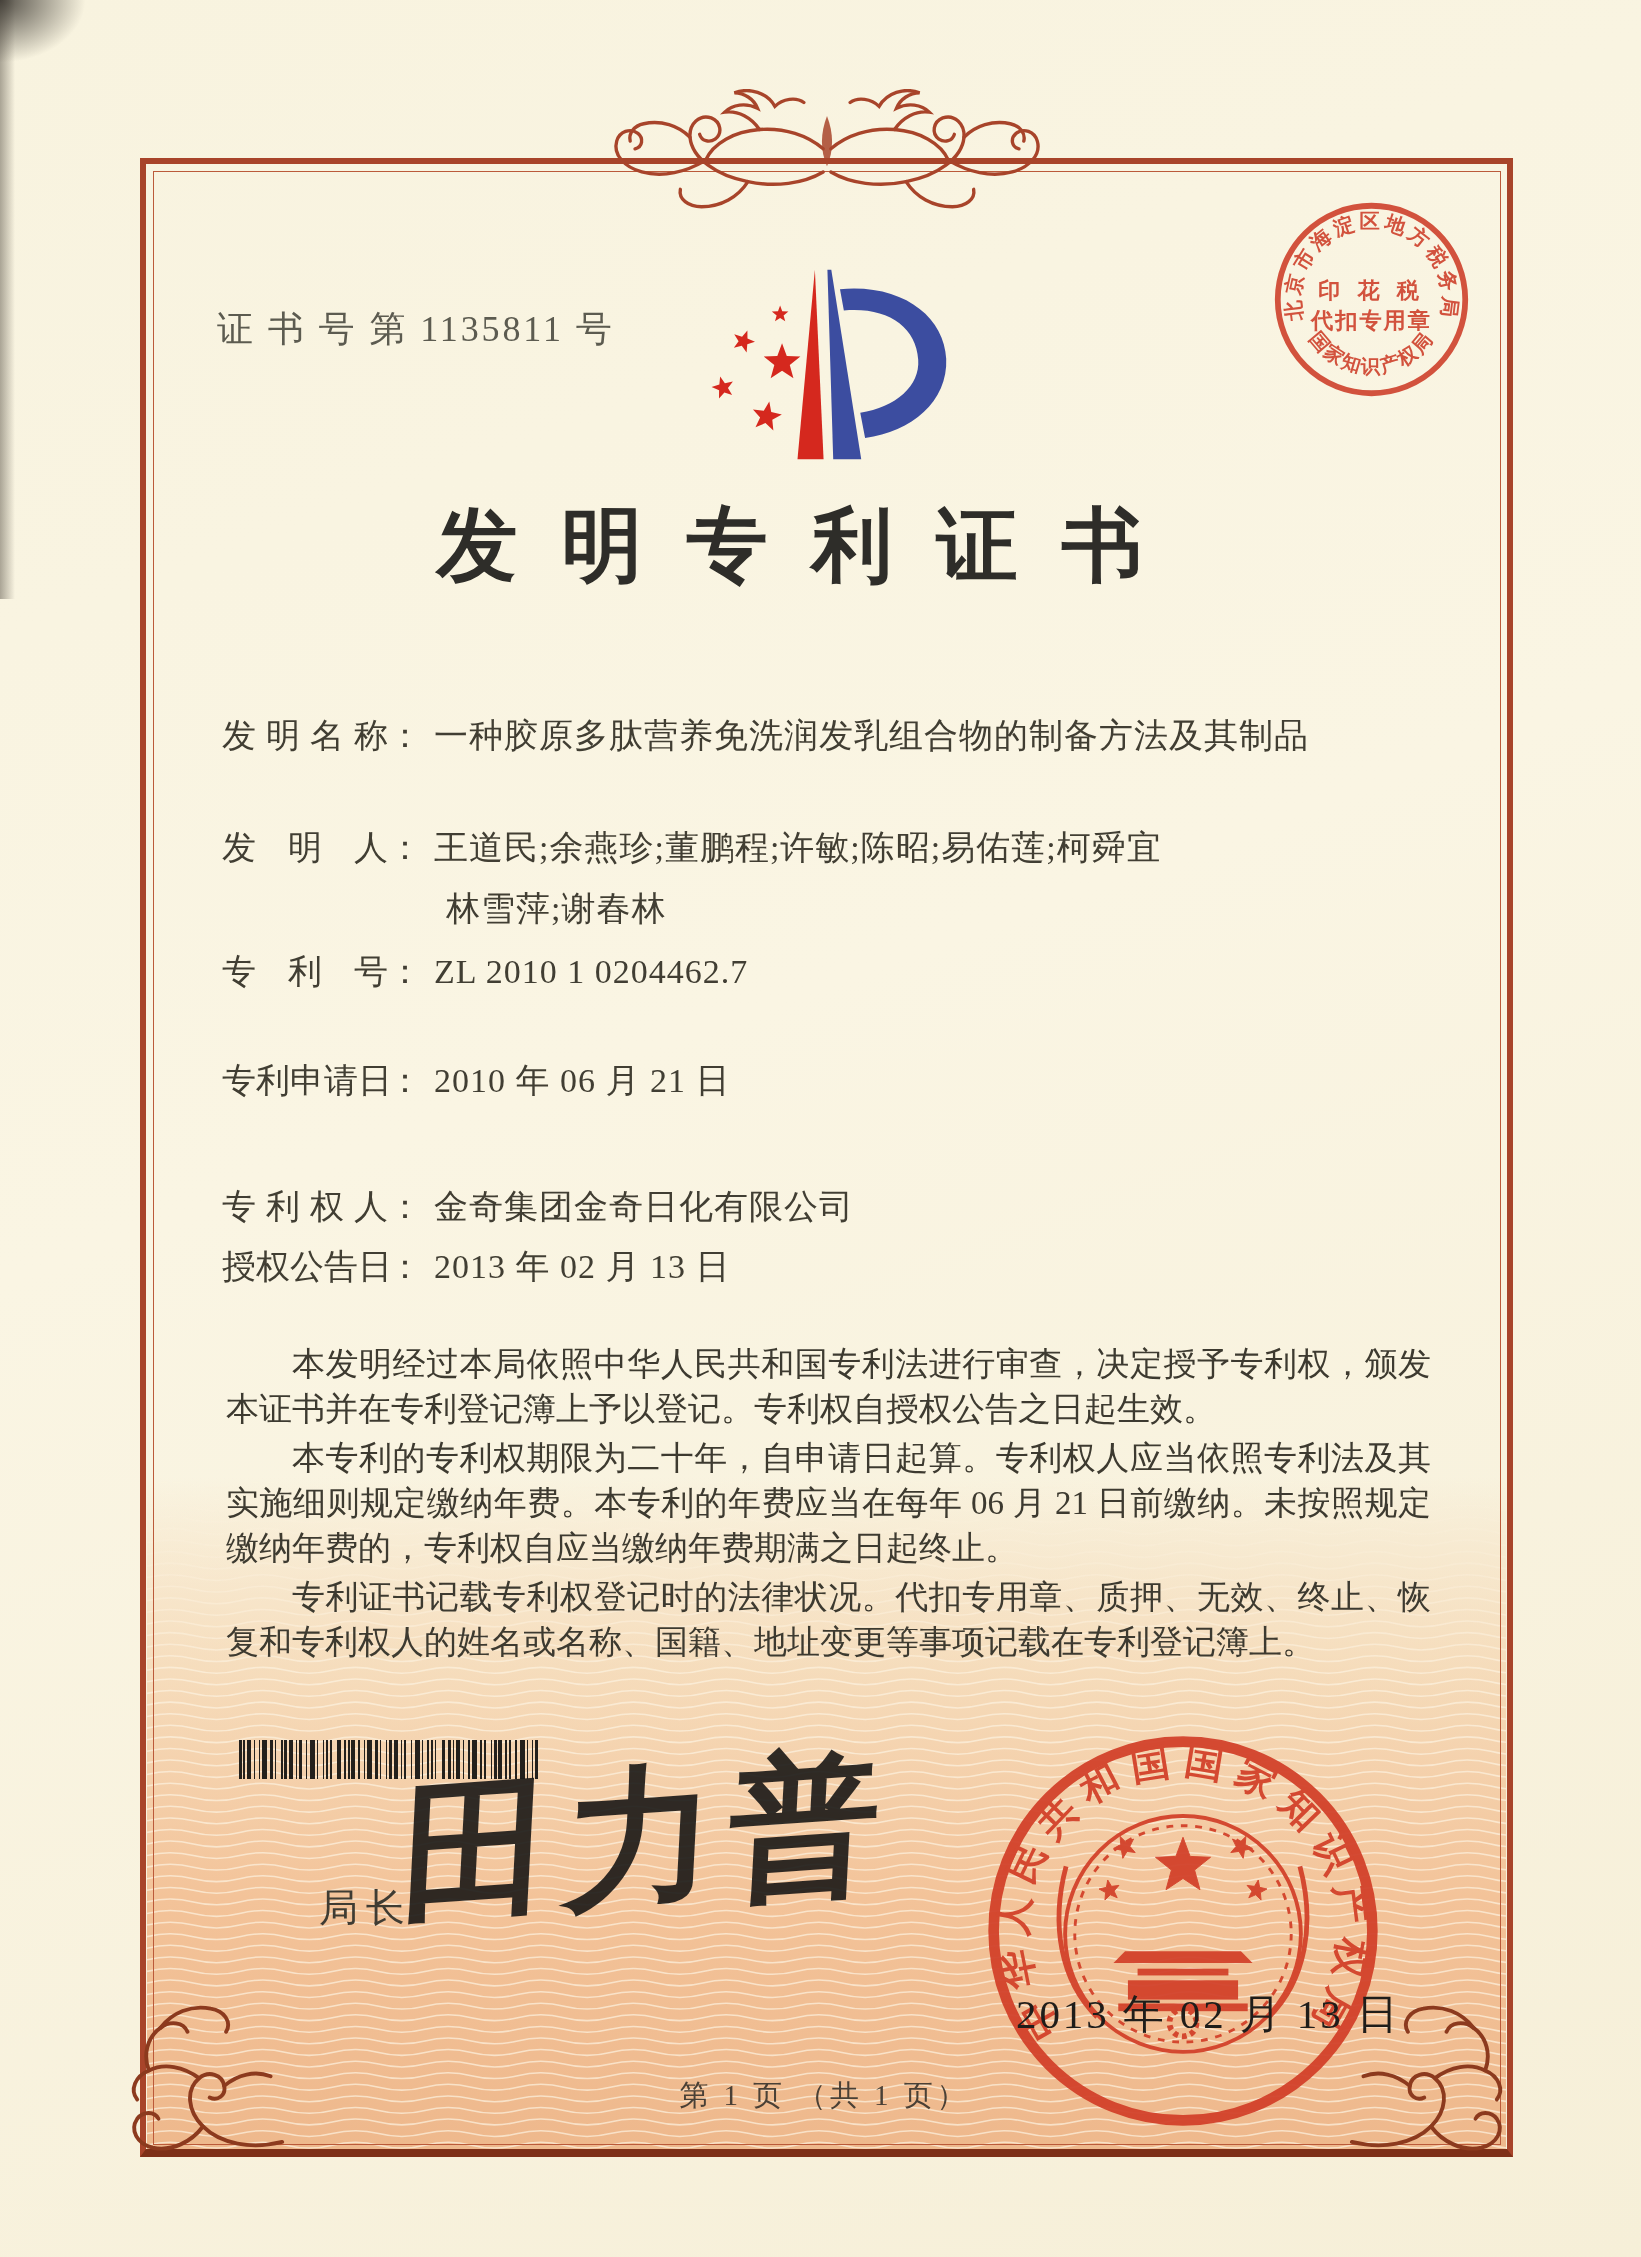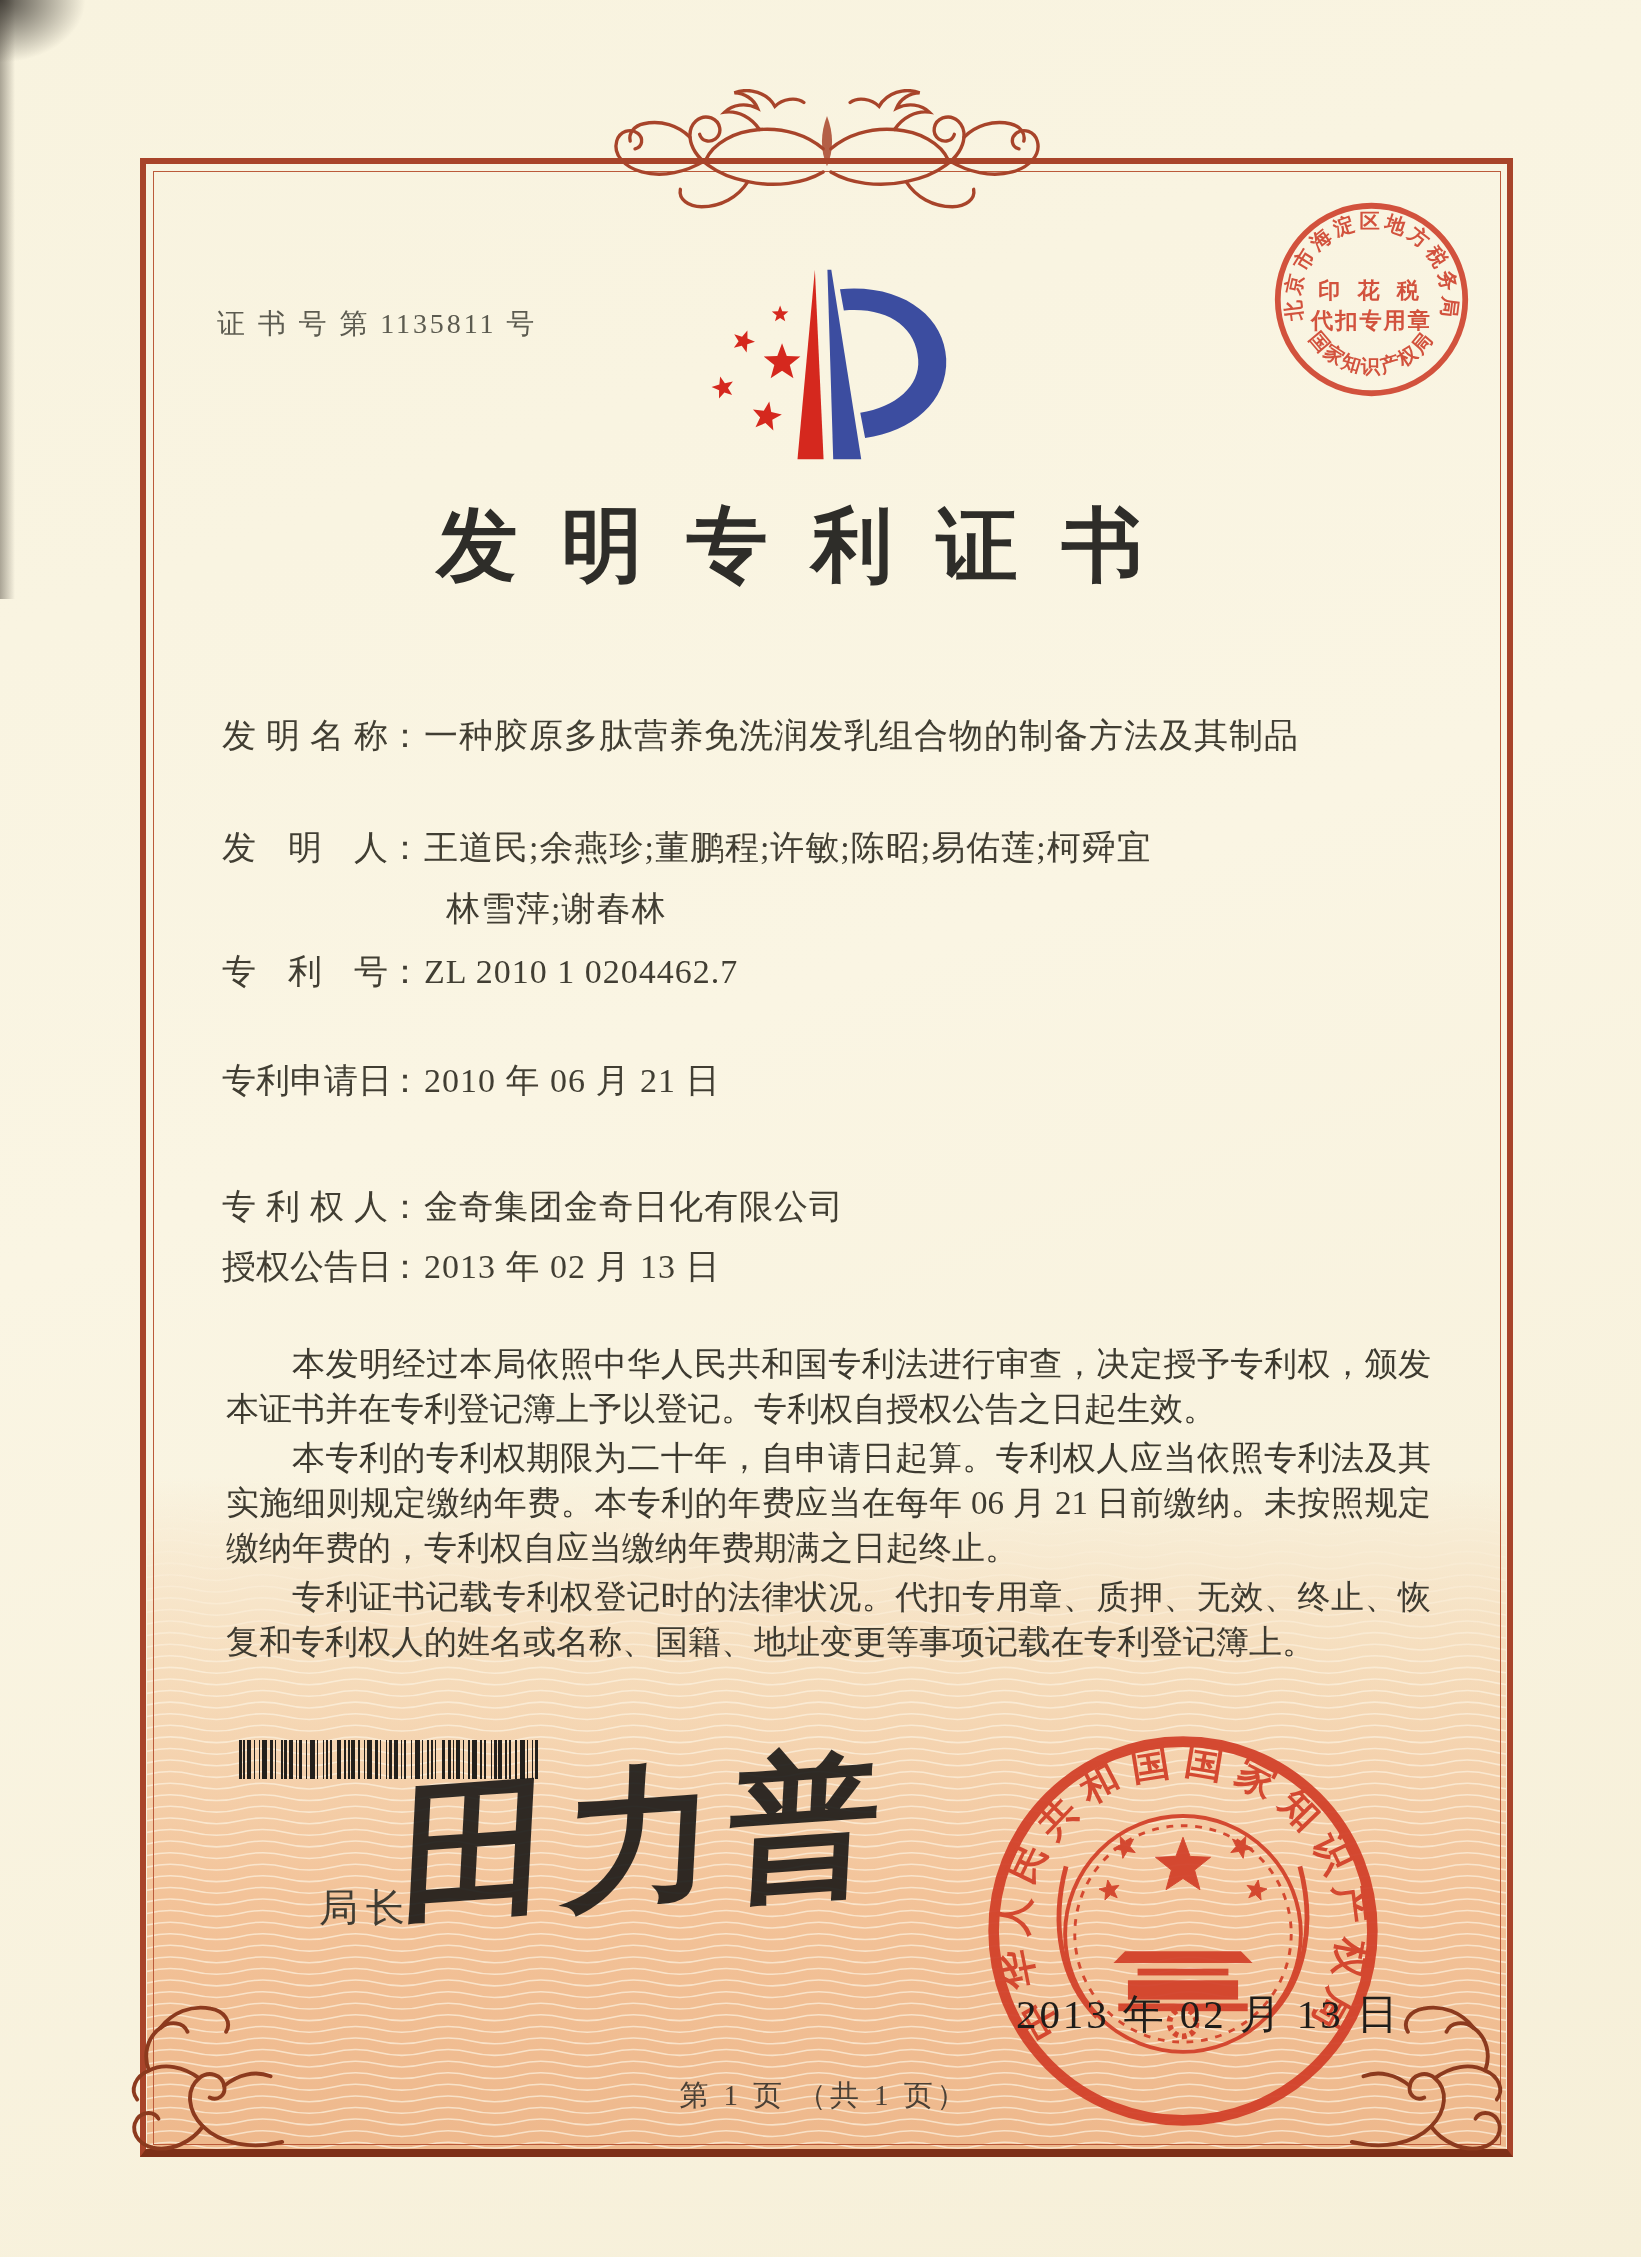--- a/index.html
+++ b/index.html
@@ -18,29 +18,29 @@
                border-bottom-color:#7e3018;}
   .frame-inner{left:153px;top:171px;width:1348px;height:1974px;box-sizing:border-box;
                border:1.9px solid #bb5a3a;}
   
   .guilloche{left:147px;top:1477px;width:1359px;height:678px;
      background:linear-gradient(180deg,rgba(243,199,154,0) 0%,rgba(243,199,154,.5) 28%,#f3c399 62%,#eeb88c 100%);}
   .guilloche svg{display:block;opacity:.7;
      -webkit-mask-image:linear-gradient(180deg,transparent,#000 30%);
      mask-image:linear-gradient(180deg,transparent,#000 30%);}
   
-  .cert-no{left:217px;top:305px;font-size:28px;letter-spacing:2.9px;color:#5c5b50;}
+  .cert-no{left:217px;top:305px;font-size:36px;letter-spacing:2.9px;color:#5c5b50;}
   
   .title{left:0;top:492px;width:1579px;text-align:center;font-size:81px;font-weight:bold;
          color:#2e2d29;letter-spacing:44px;text-indent:44px;}
   
   .field{left:222px;font-size:34px;line-height:1.3;color:#413e33;white-space:nowrap;}
   .flabel{display:inline-block;width:166px;text-align:justify;text-align-last:justify;vertical-align:top;}
   .fcolon{display:inline-block;vertical-align:top;}
-  .fvalue{display:inline-block;margin-left:2px;vertical-align:top;letter-spacing:1px;}
+  .fvalue{display:inline-block;margin-left:12px;vertical-align:top;letter-spacing:1px;}
   
   .bodytext{left:222px;top:1338px;width:1213px;font-size:33px;line-height:45px;
             color:#3d3a30;text-align:justify;}
   .bodytext p{margin:4px;text-indent:2em;}
   
   .barcode{left:237px;top:1740px;}
   
   .sig-label{left:319px;top:1881px;font-size:39px;letter-spacing:7.7px;color:#3f3c33;}
   .sig-name{left:401px;top:1755px;font-size:151px;font-weight:bold;color:#1a1816;opacity:.9;
             letter-spacing:13.5px;transform:rotate(-4deg) skewX(-7deg);transform-origin:left center;}

